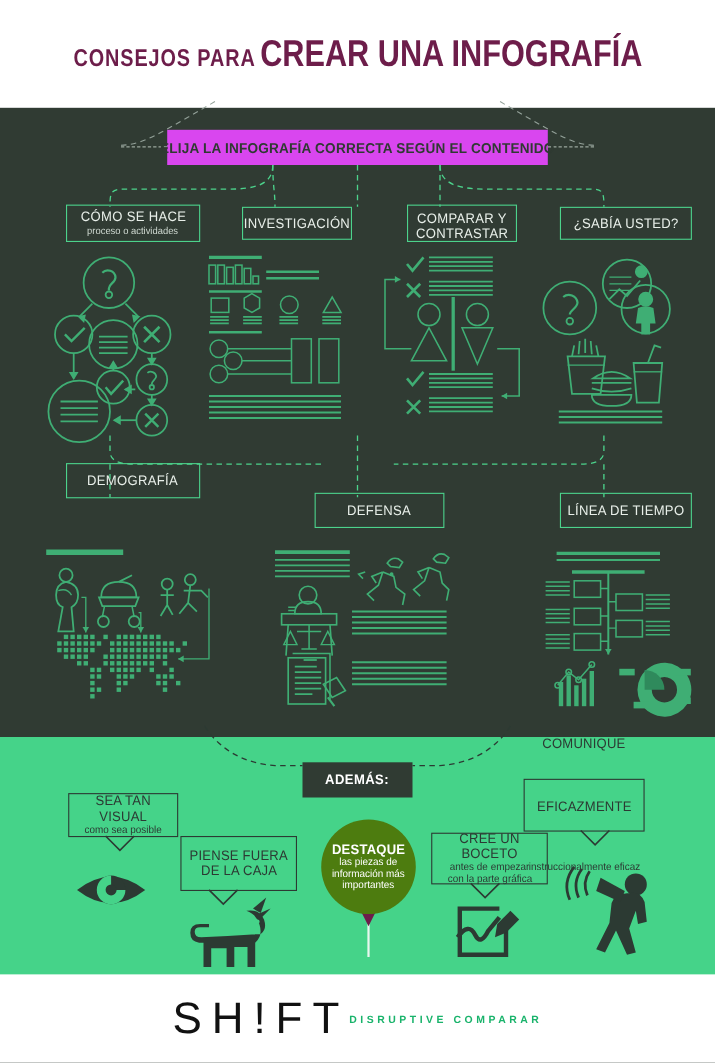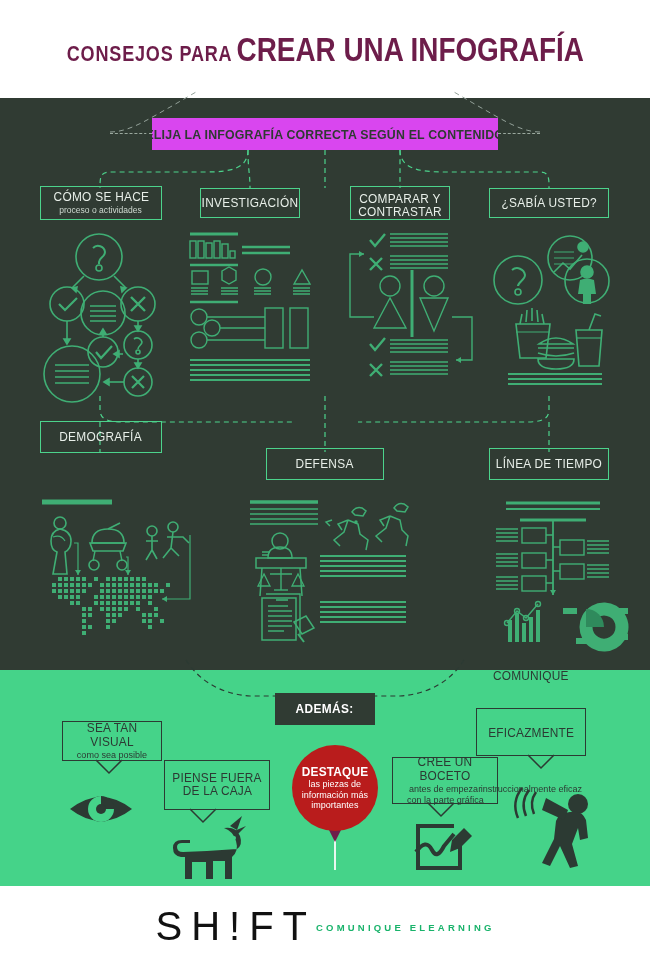--- a/index.html
+++ b/index.html
@@ -53,21 +53,21 @@
   .banner span{
     font-family:"Liberation Sans Narrow","Liberation Sans",sans-serif;
     font-size:13px;font-weight:bold;color:#2f3a32;letter-spacing:.2px;
     transform:scaleX(.95);white-space:nowrap;
   }
 
   
   .cbox{
     position:absolute;border:1px solid #4cd38c;
     display:flex;flex-direction:column;align-items:center;justify-content:center;
-    box-sizing:border-box;z-index:5;background:transparent;
+    box-sizing:border-box;z-index:5;background:transparent;margin-left:20px;
   }
   .cbox .t1{
     font-family:"Liberation Sans Narrow","Liberation Sans",sans-serif;
     font-size:12.5px;color:#e8efe9;letter-spacing:.3px;text-align:center;line-height:13px;
     transform:scaleX(.95);
   }
   .cbox .t2{
     font-family:"Liberation Sans Narrow","Liberation Sans",sans-serif;
     font-size:9px;color:#cfd9d1;text-align:center;line-height:11px;margin-top:1px;
     transform:scaleX(.95);
@@ -101,21 +101,21 @@
   }
   .gbox .t2{
     font-family:"Liberation Sans Narrow","Liberation Sans",sans-serif;
     font-size:9.5px;color:#2c3a33;text-align:center;line-height:11px;transform:scaleX(.95);
   }
   .ptr{position:absolute;z-index:6;}
 
   
   .pin{
     position:absolute;left:292px;top:745px;width:86px;height:86px;border-radius:50%;
-    background:#b91c1c;z-index:7;
+    background:#4d7c0f;z-index:7;
     display:flex;flex-direction:column;align-items:center;justify-content:center;
   }
   .pin .p1{
     font-family:"Liberation Sans Narrow","Liberation Sans",sans-serif;
     font-size:12.5px;font-weight:bold;color:#ffffff;letter-spacing:.2px;transform:scaleX(.95);
   }
   .pin .p2{
     font-family:"Liberation Sans Narrow","Liberation Sans",sans-serif;
     font-size:9.5px;color:#ffffff;text-align:center;line-height:10.5px;transform:scaleX(.95);
   }
@@ -653,16 +653,16 @@
     </g>
     <g fill="none" stroke="#2c3a33" stroke-width="2.5">
       <path d="M24 4 q-7 10 -2 22"></path>
       <path d="M17 2 q-9 12 -3 26"></path>
       <path d="M10 0 q-11 14 -4 30"></path>
     </g>
   </svg>
 
   <div class="logo">
     <div class="lw"><span>SH</span><span class="bang">!</span><span>FT</span></div>
-    <div class="ls">COMUNIQUE ELEARNING</div>
+    <div class="ls">DISRUPTIVE COMPARAR</div>
   </div>
 
 </div>
 
 </body></html>

